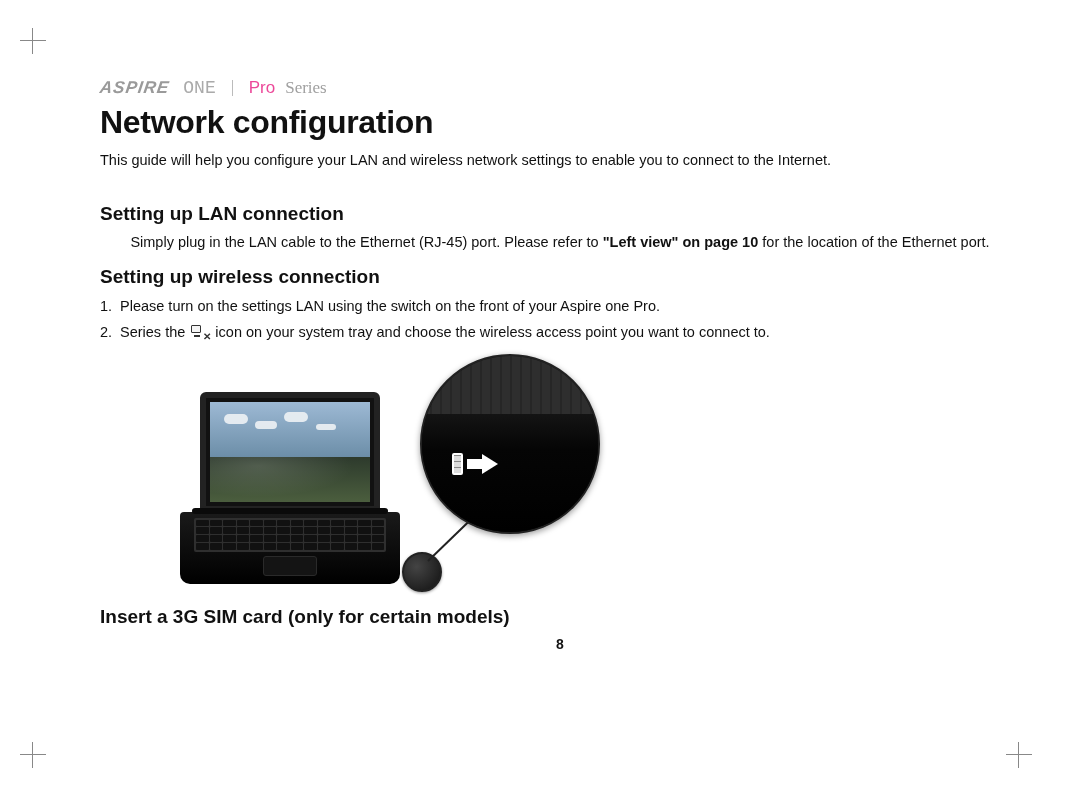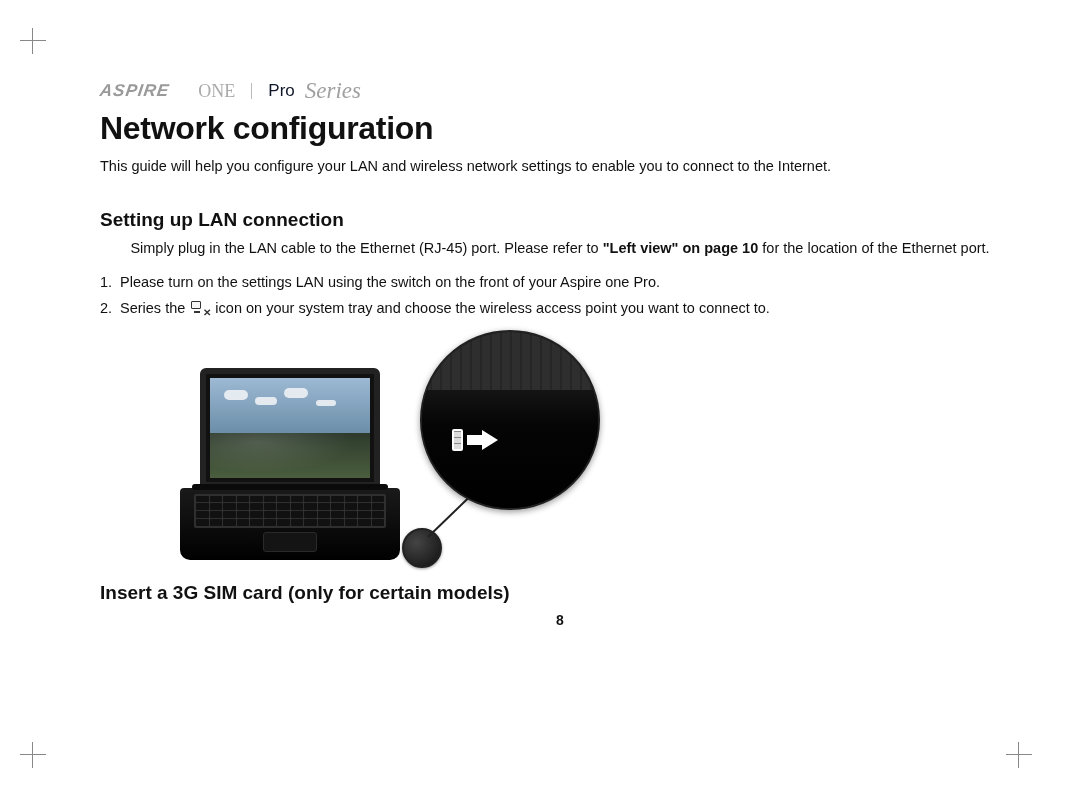--- a/index.html
+++ b/index.html
@@ -31,31 +31,31 @@
   .brand-aspire {
     font-family: Arial, sans-serif;
     font-weight: 700;
     font-style: italic;
     font-size: 17px;
     letter-spacing: 1px;
     color:#9a9a9a;
     transform: skewX(-8deg);
   }
   .brand-one {
-    font-family: Liberation Serif, serif;
+    font-family: Liberation Mono, monospace;
     font-size: 18px;
     color:#aaa;
     letter-spacing: 0;
-    margin-left:19px;
+    margin-left:4px;
   }
   .brand-divider {
     width:1px; height:16px; background:#bbb; margin: 0 6px;
   }
-  .brand-pro { color:#0f172a; font-size:17px; font-weight:500; }
-  .brand-series { color:#a0a0a0; font-style: italic; font-size:23px; font-family: Georgia, serif; }
+  .brand-pro { color:#ec4899; font-size:17px; font-weight:500; }
+  .brand-series { color:#a0a0a0; font-size:17px; font-family: Georgia, serif; }
   h1 {
     font-size: 32px;
     font-weight: 700;
     margin-top: 2px;
     margin-bottom: 10px;
     letter-spacing: -0.3px;
   }
   .intro { font-size: 14.5px; line-height: 1.35; margin-bottom: 32px; }
   h2 {
     font-size: 19px;
@@ -189,20 +189,21 @@
 
     <h1>Network configuration</h1>
 
     <p class="intro">This guide will help you configure your LAN and wireless network settings to enable you to connect to the Internet.</p>
 
     <h2>Setting up LAN connection</h2>
     <p class="ptext">
       <span>Simply plug in the LAN cable to the Ethernet (RJ-45) port. Please refer to </span><span class="bold">"Left view" on page 10</span><span> for the location of the Ethernet port.</span>
     </p>
 
+    <h2>Setting up wireless connection</h2>
     <ol class="steps">
       <li>
         <span>Please turn on the settings LAN using the switch on the front of your </span><span class="italic">Aspire one Pro</span><span>.</span>
       </li>
       <li>
         <span>Series the </span><span class="tray-icon"><span class="mon"></span><span class="stand"></span><span class="x">✕</span></span><span> icon on your system tray and choose the wireless access point you want to connect to.</span>
       </li>
     </ol>
 
     <div class="figure" aria-label="Netbook with magnified inset of the wireless switch on the front edge, arrow indicating slide direction">

